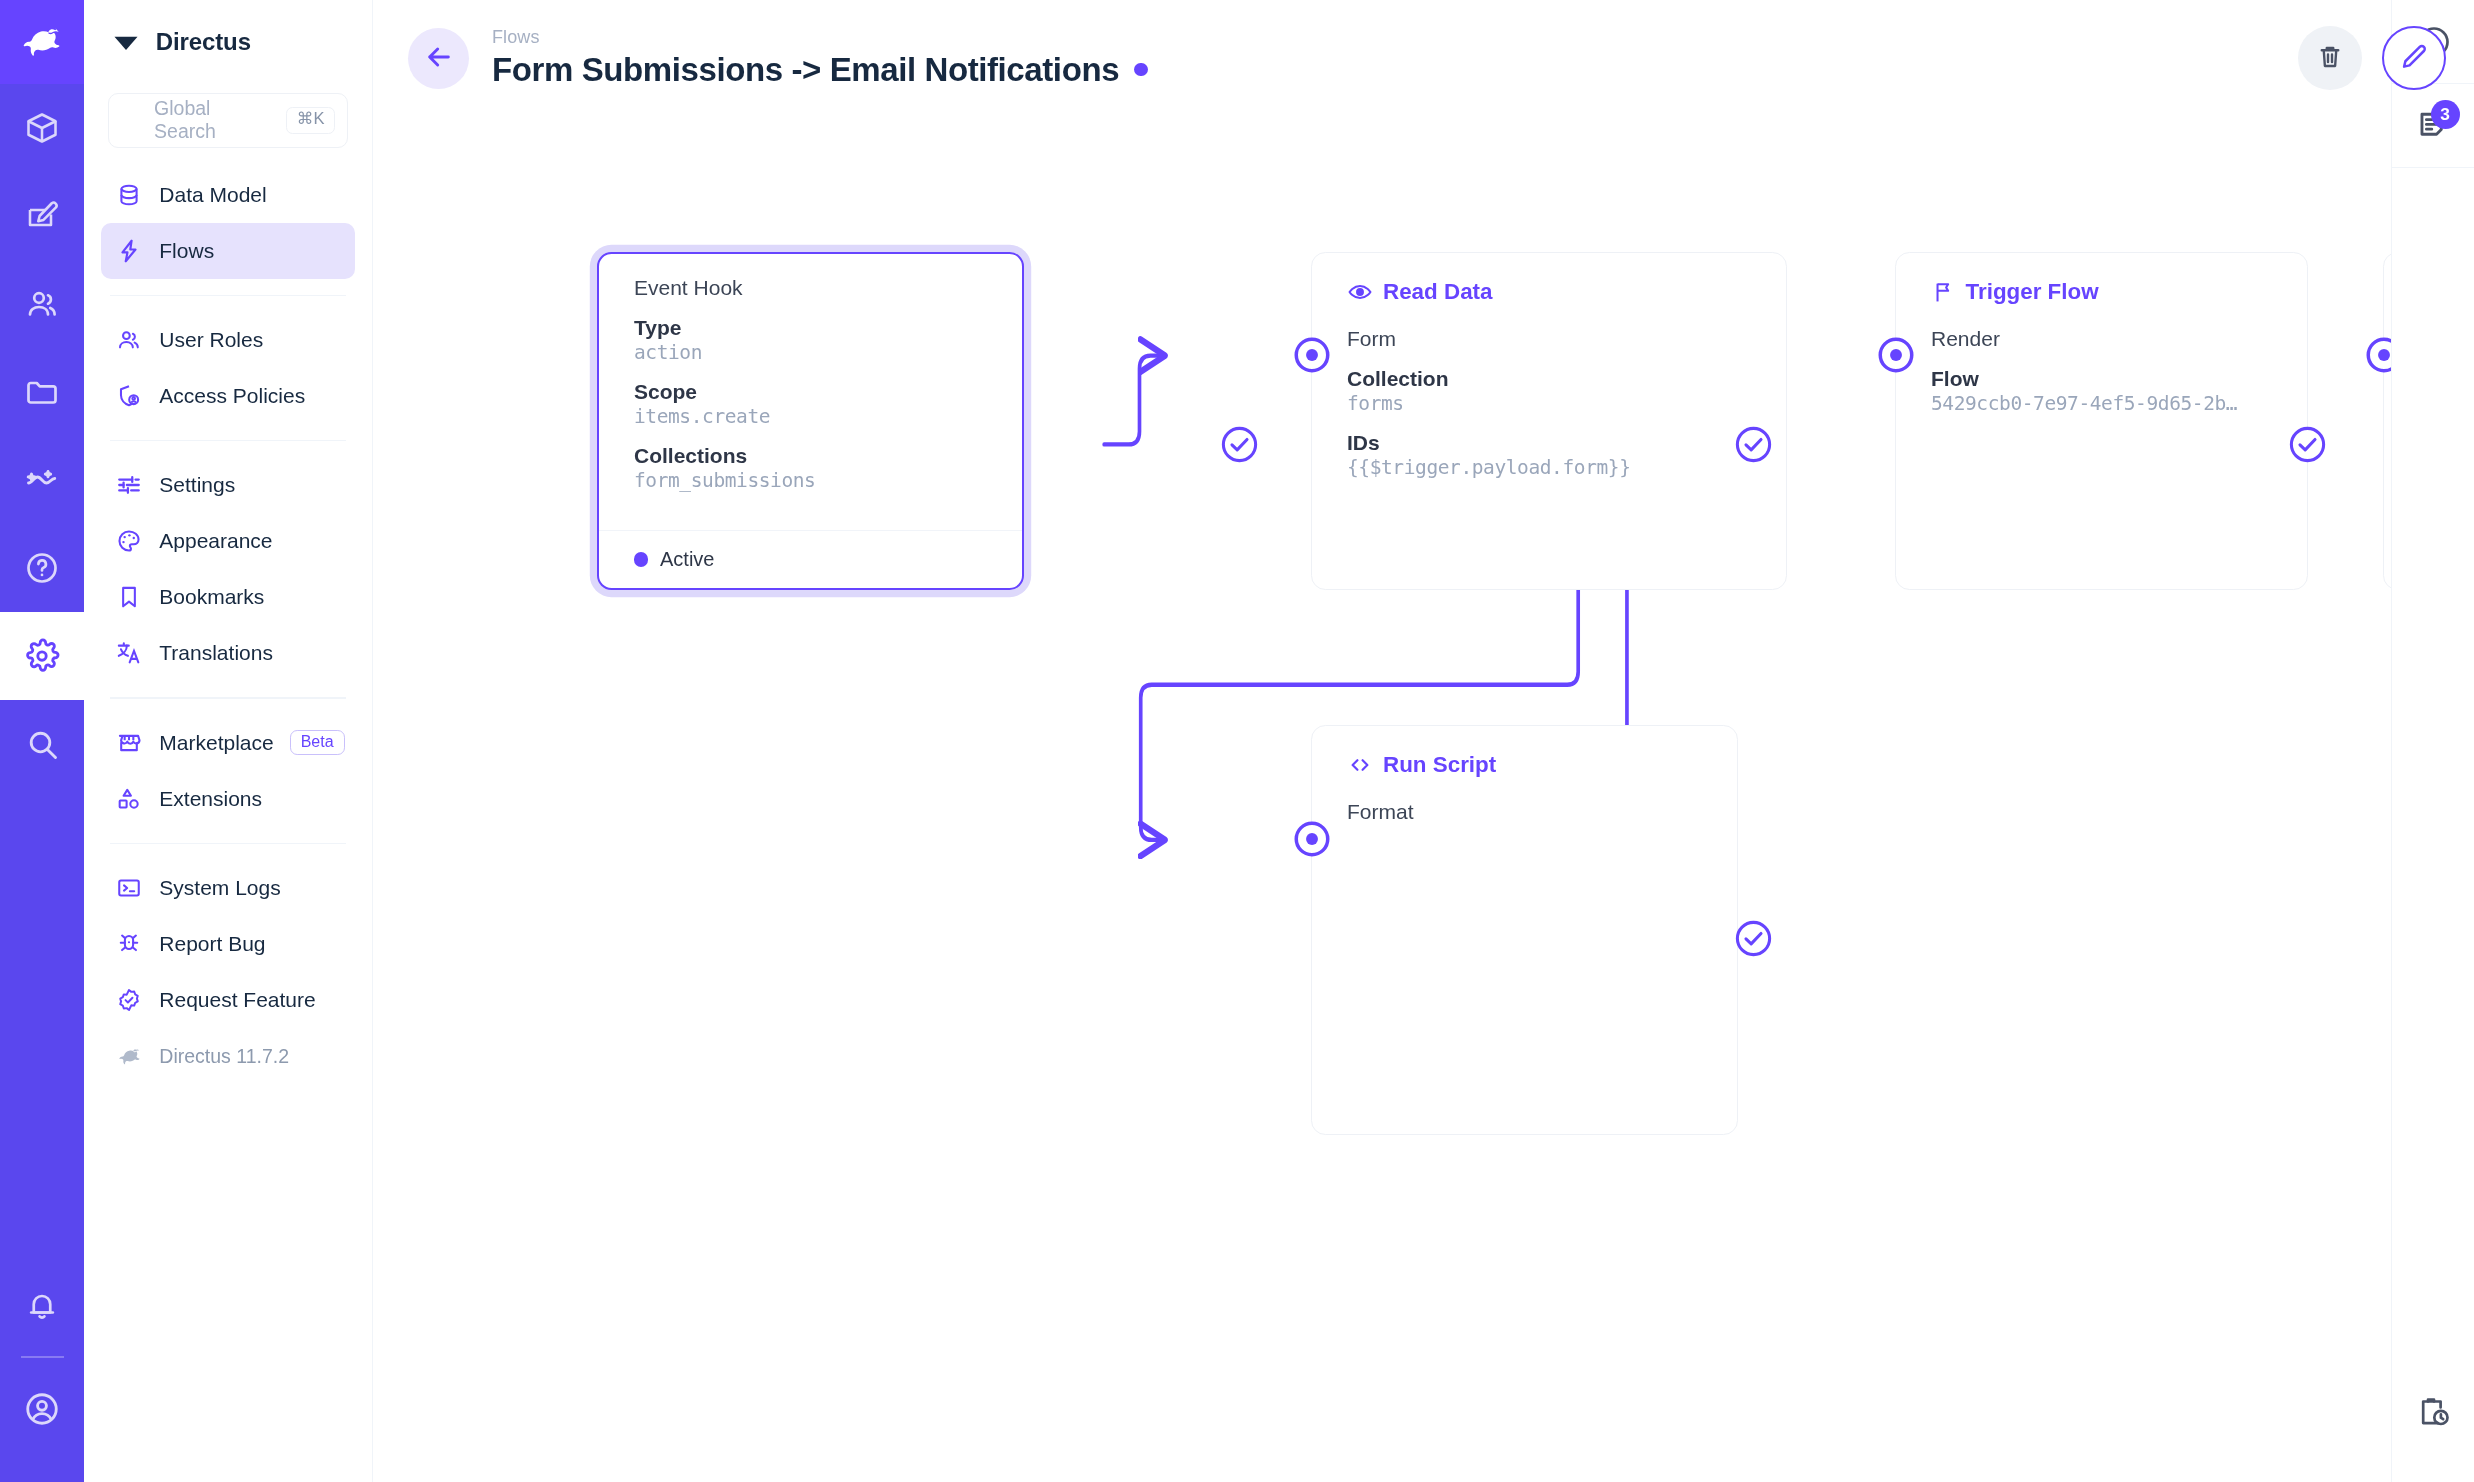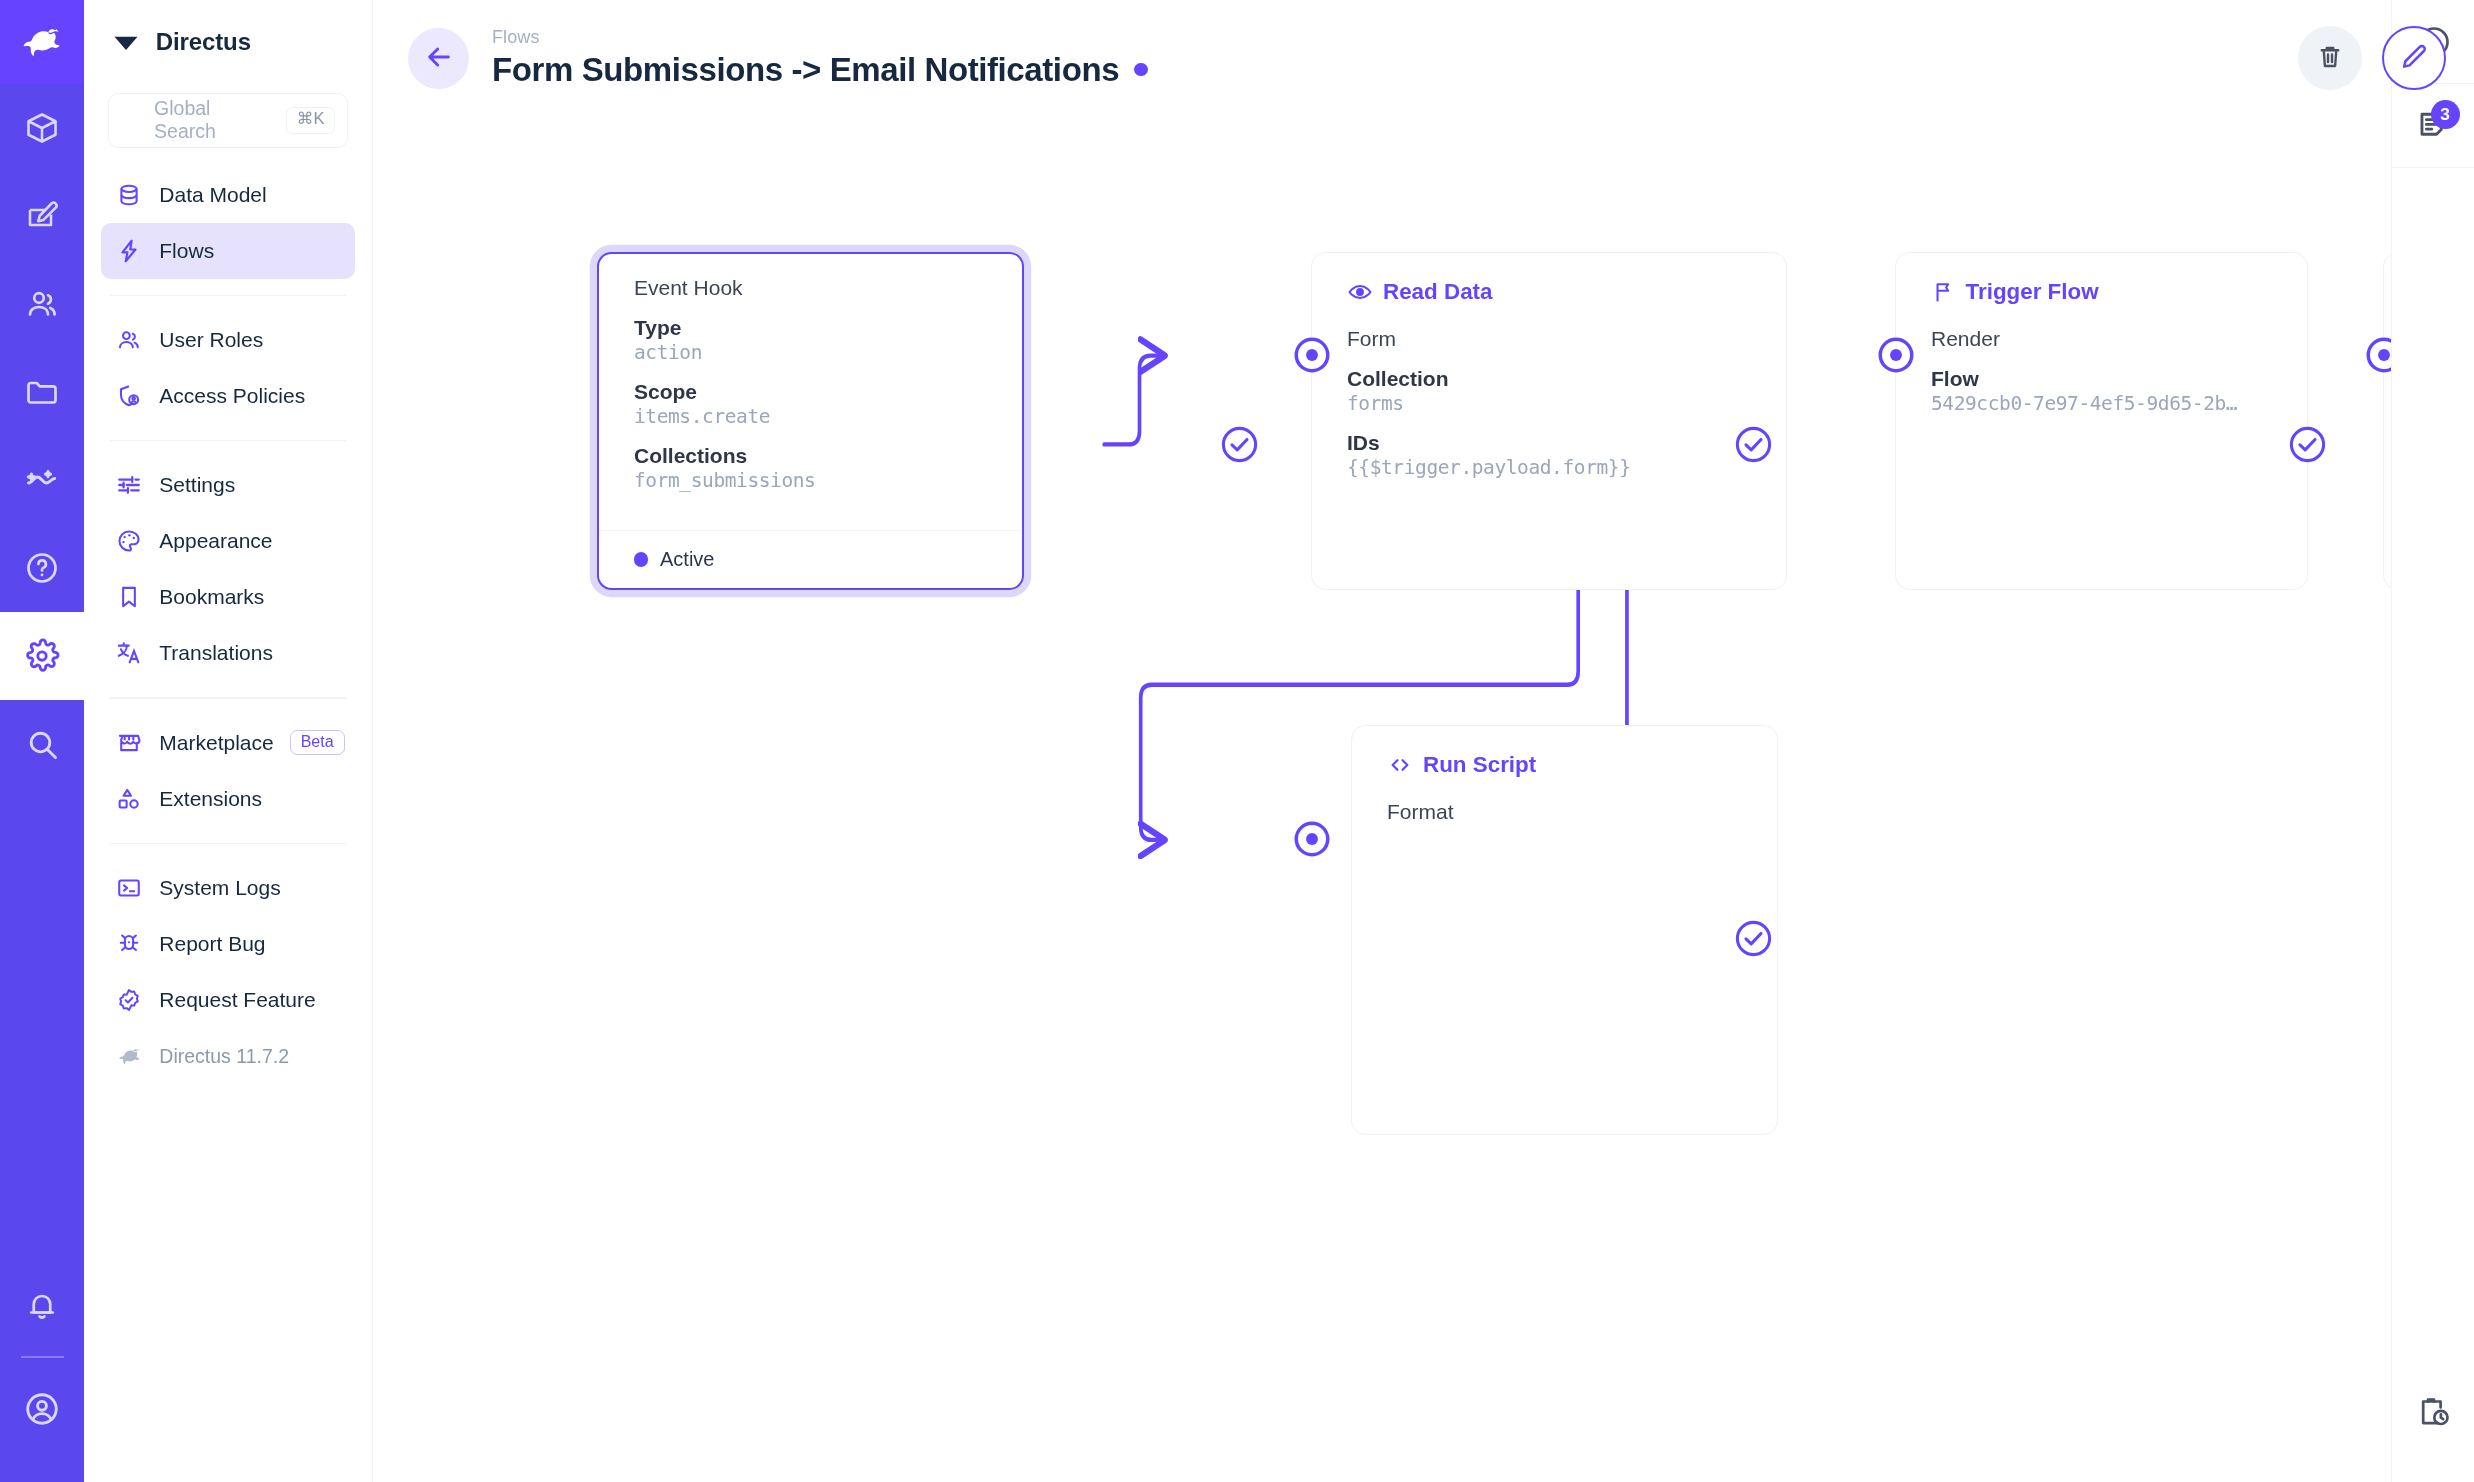--- a/index.html
+++ b/index.html
@@ -508,21 +508,21 @@
             <circle cx="12" cy="12" r="3.4" fill="#6644ff" stroke="none"></circle>
           </svg>
       </div>
       <div class="port" style="left:1359px; top:307px;">
         <svg width="43" height="43" viewBox="0 0 24 24" fill="#fff" stroke="#6644ff" stroke-width="1.7">
             <circle cx="12" cy="12" r="9"></circle>
             <path d="M7.8 12.2 10.7 15l5.5-5.8" fill="none" stroke-linecap="round" stroke-linejoin="round"></path>
           </svg>
       </div>
 
-      <div class="node" style="left:978px; top:609px; width:427px; height:410px;">
+      <div class="node" style="left:938px; top:609px; width:427px; height:410px;">
         <div class="node-head">
           <span class="hi">
             <svg width="26" height="26" viewBox="0 0 24 24" fill="none" stroke="currentColor" stroke-width="2" stroke-linecap="round" stroke-linejoin="round">
                 <path d="M9.6 7.6 5.2 12l4.4 4.4M14.4 7.6 18.8 12l-4.4 4.4"></path>
               </svg>
           </span>
           <span>Run Script</span>
         </div>
         <div class="node-body">
           <div class="row-name">Format</div>

